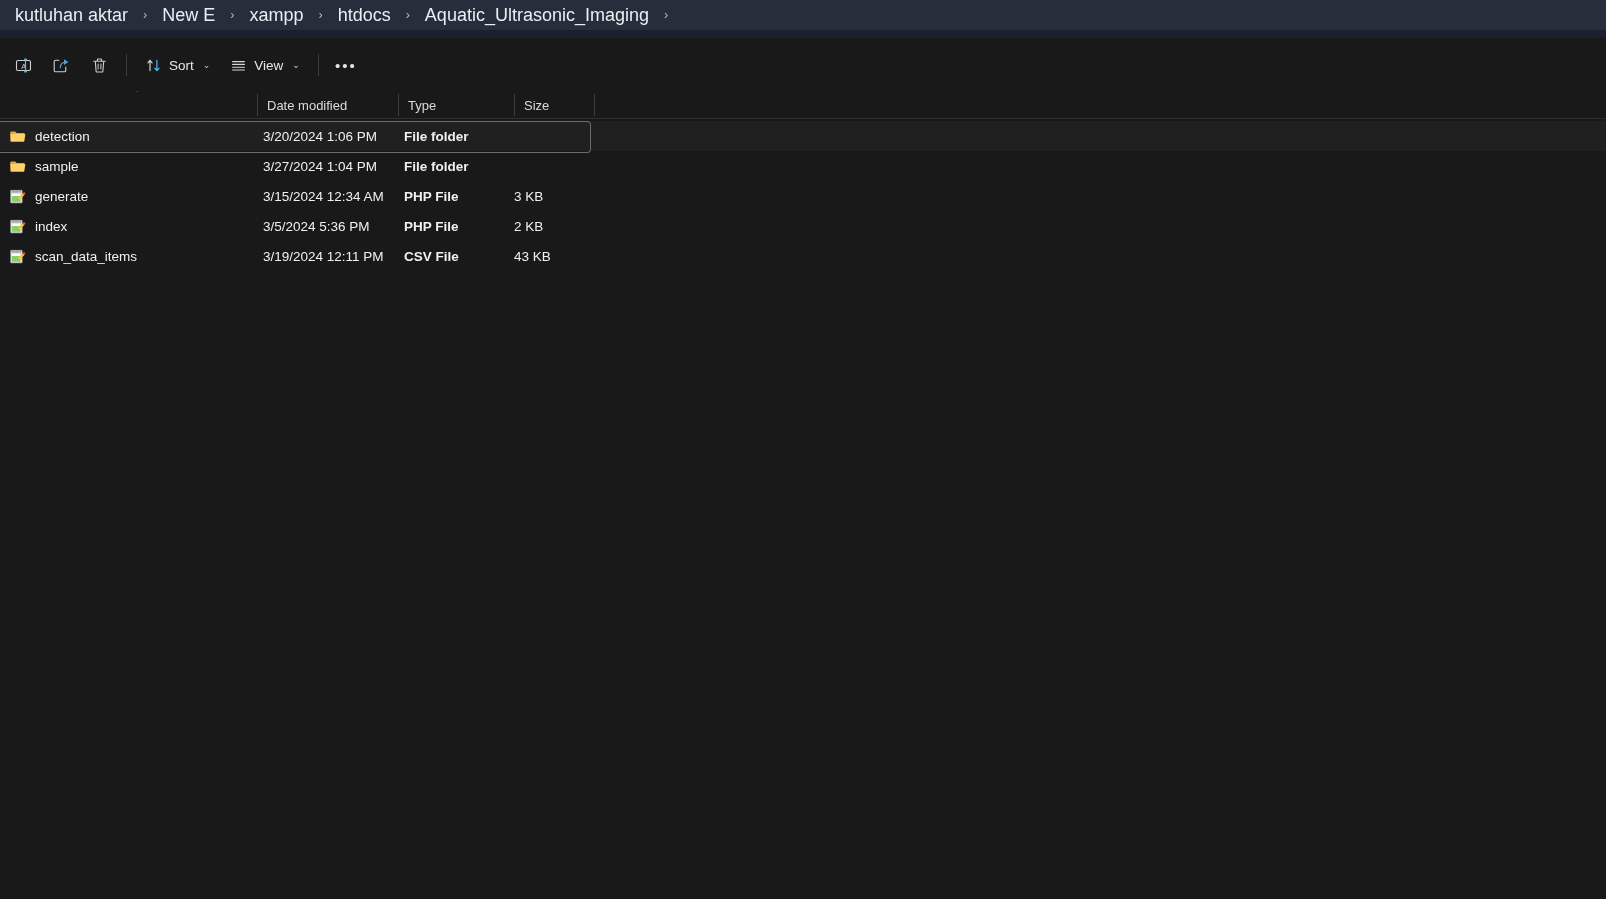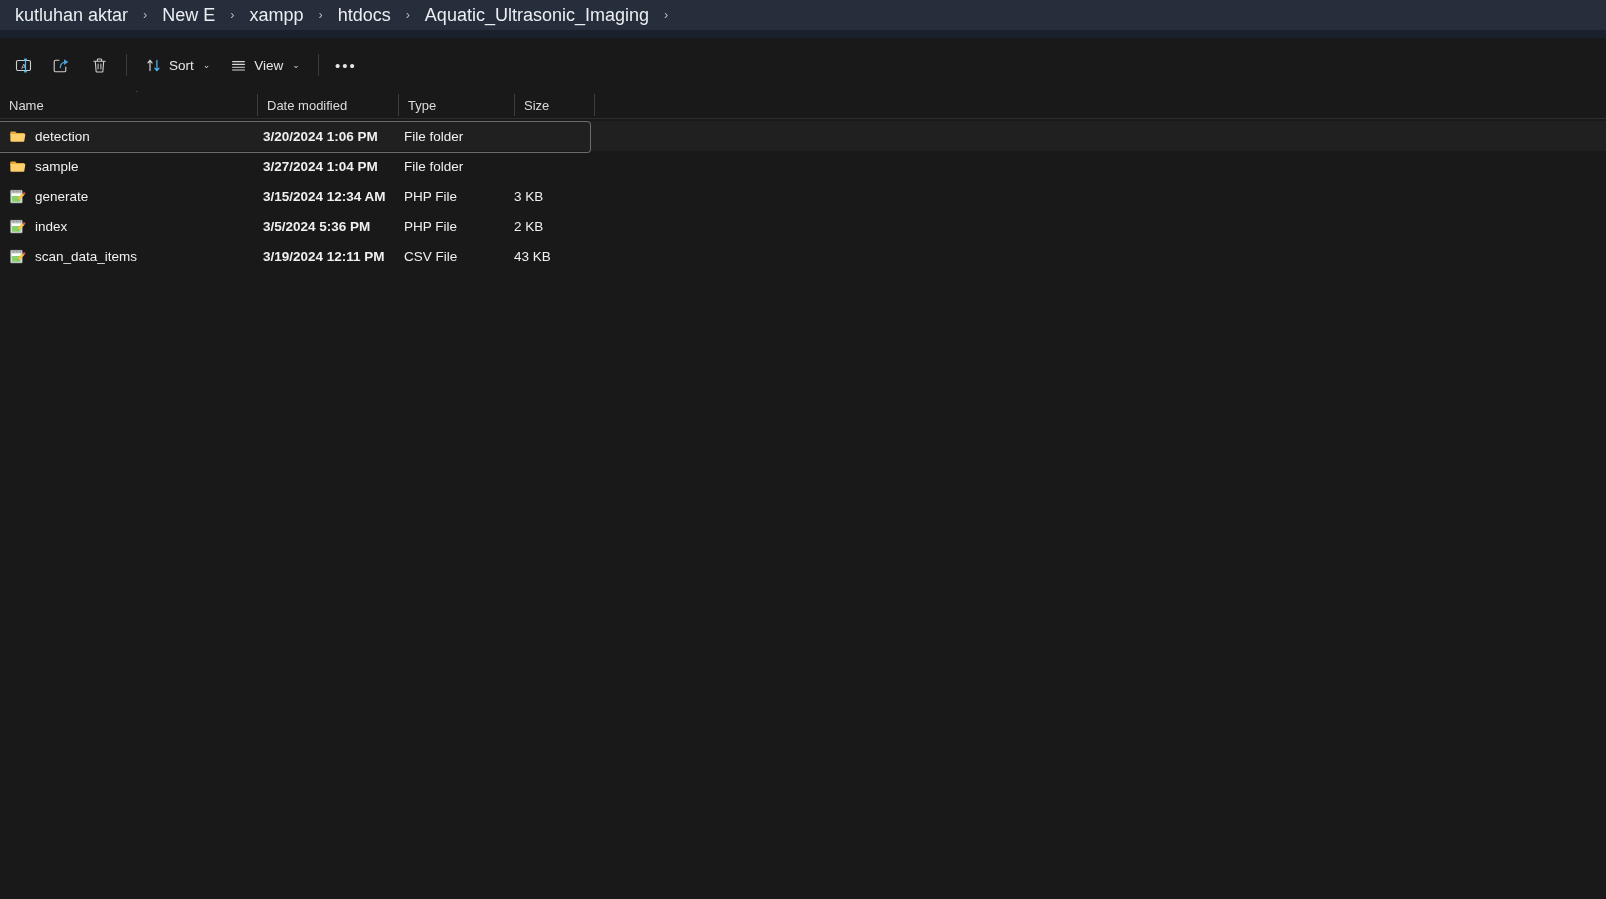--- a/index.html
+++ b/index.html
@@ -162,22 +162,22 @@
   }
   .cell-name {
     width: 257px;
     display: flex;
     align-items: center;
     padding-left: 9px;
     gap: 9px;
     overflow: hidden;
   }
   .cell-name .label { white-space: nowrap; overflow: hidden; text-overflow: ellipsis; }
-  .cell-date { width: 141px; padding-left: 6px; white-space: nowrap; font-weight: bold; }
-  .cell-type { width: 116px; padding-left: 6px; white-space: nowrap; }
+  .cell-date { width: 141px; padding-left: 6px; white-space: nowrap; }
+  .cell-type { width: 116px; padding-left: 6px; white-space: nowrap; font-weight: bold; }
   .cell-size { width: 80px; padding-right: 8px; text-align: left; white-space: nowrap; }
 
   .icon-wrap { width: 17px; height: 17px; flex: none; position: relative; }
   svg { display: block; }
 </style>
 </head>
 <body>
 
 <div id="breadcrumb-bar">
   <span class="lead-chevron">›</span>
@@ -255,23 +255,20 @@
   <div class="tool-sep"></div>
 
   <div class="tool-btn">
     <span class="dots">•••</span>
   </div>
 </div>
 
 <div id="sort-caret">˄</div>
 
 <div id="col-header">
-  <div class="hdr" style="left:0;width:257px">
-    <span>Name</span>
-  </div>
   <div class="vline" style="left:257px"></div>
 
   <div class="hdr" style="left:258px;width:140px">
     <span>Date modified</span>
   </div>
   <div class="vline" style="left:398px"></div>
 
   <div class="hdr" style="left:399px;width:115px">
     <span>Type</span>
   </div>

